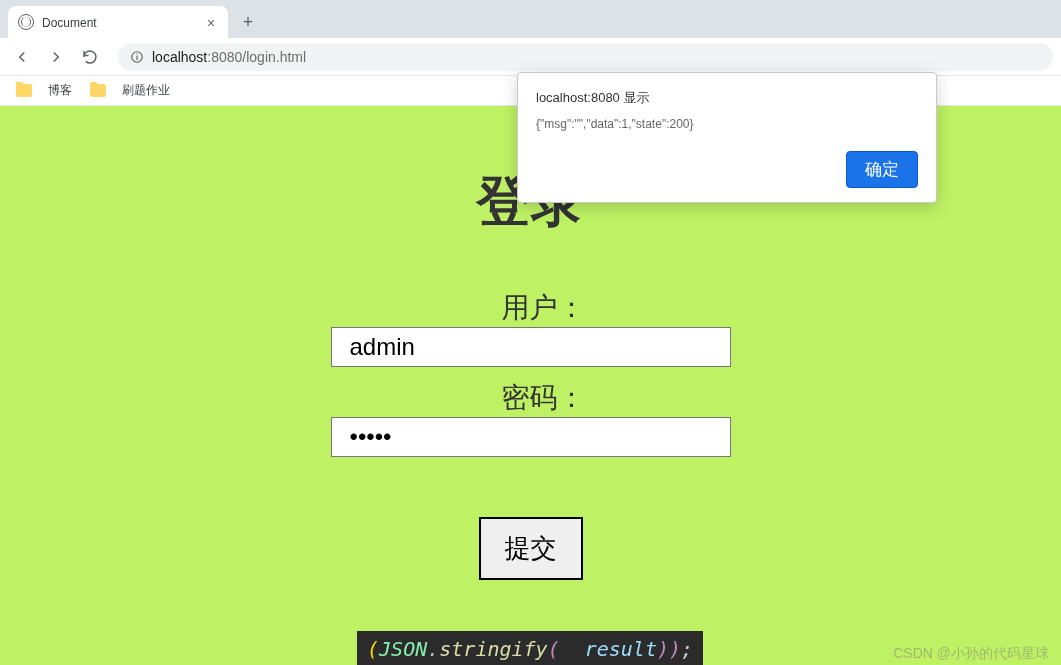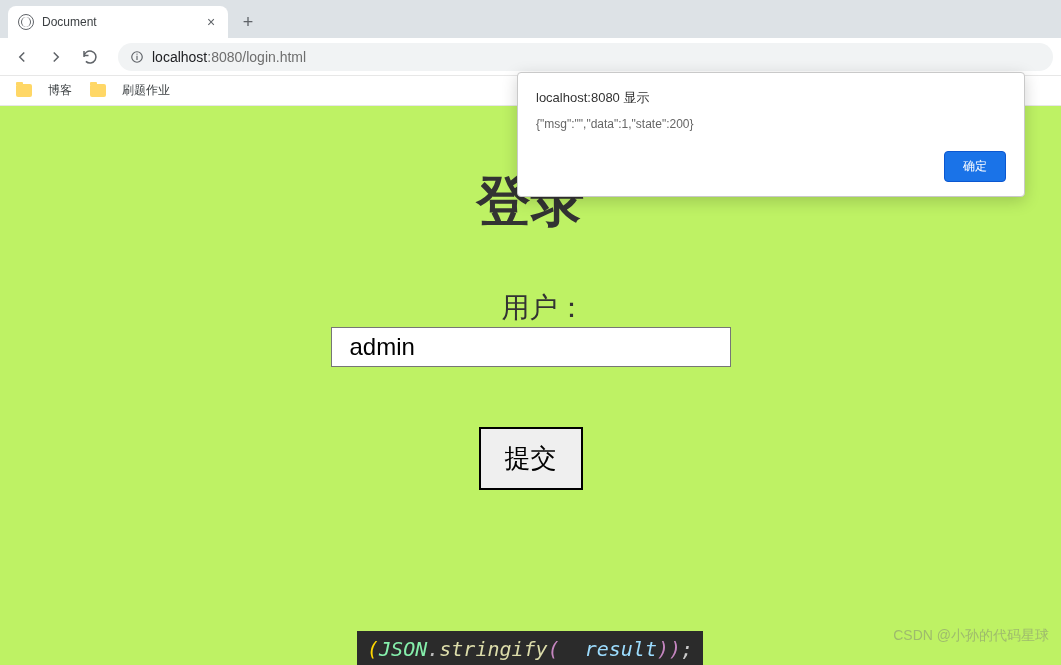--- a/index.html
+++ b/index.html
@@ -21,22 +21,22 @@
       display: flex;
       align-items: flex-end;
       padding-left: 8px;
     }
     .tab {
       background: #fff;
       height: 32px;
       width: 220px;
       border-radius: 8px 8px 0 0;
       display: flex;
-      align-items: center;
-      padding: 0 10px;
+      align-items: flex-end;
+      padding: 8px 10px;
       gap: 8px;
       position: relative;
     }
     .tab-favicon {
       width: 16px;
       height: 16px;
       border: 1.5px solid #5f6368;
       border-radius: 50%;
       position: relative;
     }
@@ -181,21 +181,21 @@
       background: #efefef;
       border: 2px solid #000;
       font-family: "SimSun", serif;
       cursor: pointer;
     }
 
     
     .alert-overlay {
       position: absolute;
       left: 517px; top: 72px;
-      width: 508px;
+      width: 420px;
       background: #fff;
       border: 1px solid #c9c9c9;
       border-radius: 4px;
       box-shadow: 0 4px 16px rgba(0,0,0,0.18);
       padding: 16px 18px 14px 18px;
       z-index: 10;
     }
     .alert-title {
       font-size: 13px;
       color: #333;
@@ -208,21 +208,21 @@
     }
     .alert-actions {
       display: flex;
       justify-content: flex-end;
     }
     .alert-ok {
       background: #1a73e8;
       color: #fff;
       border: 1px solid #0b57d0;
       border-radius: 4px;
-      font-size: 12px;
+      font-size: 17px;
       padding: 6px 18px;
       cursor: pointer;
     }
 
     
     .code-snippet {
       position: absolute;
       left: 357px;
       bottom: 0;
       background: #2b2b2b;
@@ -237,21 +237,21 @@
     .code-snippet .p-yellow { color: #dcdcaa; font-style: italic; }
     .code-snippet .p-pink { color: #c586c0; }
     .code-snippet .p-cyan { color: #9cdcfe; font-style: italic; margin-left: 25px; }
     .code-snippet .p-paren { color: #ffd700; }
     .code-snippet .p-semi { color: #ccc; }
 
     
     .watermark {
       position: absolute;
       right: 12px;
-      bottom: 20px;
+      bottom: 2px;
       font-size: 14px;
       color: rgba(120,120,120,0.45);
       font-family: "Microsoft YaHei", sans-serif;
     }
   </style>
 </head>
 <body>
 
 <div class="tab-strip">
   <div class="tab">
@@ -303,20 +303,24 @@
   </div>
 </div>
 
 <div class="page">
   <div class="login-box">
     <div class="login-title">登录</div>
     <div class="form-row">
       <span class="form-label">用户：</span>
       <input class="form-input" type="text" value="admin" style="">
     </div>
+    <div class="form-row">
+      <span class="form-label">密码：</span>
+      <input class="form-input" type="text" value="•••••" style="">
+    </div>
     <div class="submit-row">
       <button class="submit-btn">提交</button>
     </div>
   </div>
 </div>
 
 <div class="alert-overlay">
   <div class="alert-title">localhost:8080 显示</div>
   <div class="alert-body">{"msg":"","data":1,"state":200}</div>
   <div class="alert-actions">

